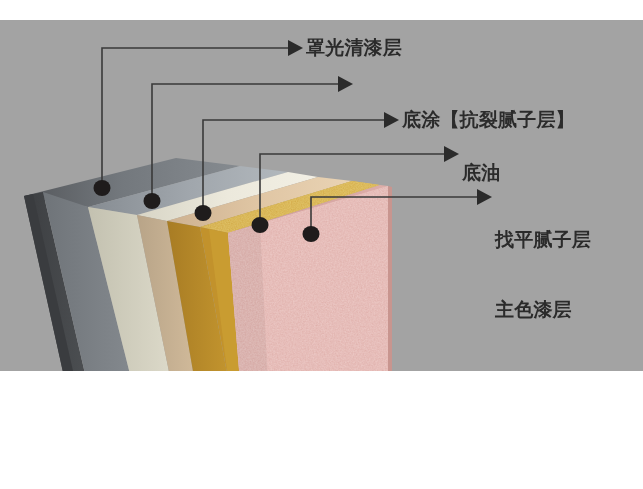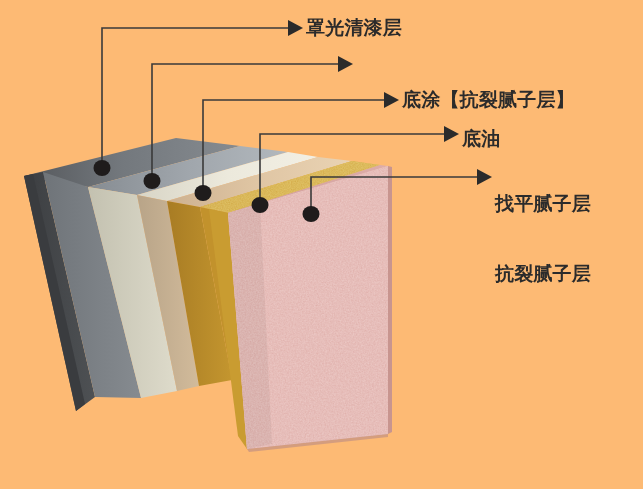--- a/index.html
+++ b/index.html
@@ -3,24 +3,25 @@
 <meta charset="utf-8">
 <style>
   html, body {
     margin: 0;
     padding: 0;
     background: #ffffff;
   }
   #stage {
     position: relative;
     width: 643px;
-    height: 489px;
-    background: #fdba74;
+    height: 351px;
+    background: #a3a3a3;
     overflow: hidden;
     font-family: "DejaVu Sans", "Liberation Sans", sans-serif;
+    margin-top: 20px;
   }
   #diagram-svg {
     position: absolute;
     left: 0;
     top: 0;
     width: 643px;
     height: 489px;
   }
   .callout-label {
     position: absolute;
@@ -193,20 +194,20 @@
       <ellipse cx="260" cy="205" rx="8.5" ry="8"></ellipse>
       <ellipse cx="311" cy="214" rx="8.5" ry="8"></ellipse>
     </g>
   </svg>
 
   <div class="callout-label" style="left:306px; top:15px;">罩光清漆层</div>
 
 
   <div class="callout-label" style="left:402px; top:87px;">底涂【抗裂腻子层】</div>
 
-  <div class="callout-label" style="left:462px; top:126px;">底油</div>
-
-  <div class="callout-label two-line" style="left:495px; top:146px;">
+  <div class="callout-label" style="left:462px; top:140px;">底油</div>
+
+  <div class="callout-label two-line" style="left:495px; top:164px;font-family:Liberation Mono, monospace;">
     <div>找平腻子层</div>
-    <div>抗裂腻子层</div>
+    <div>主色漆层</div>
   </div>
 
 </div>
 
 </body></html>

